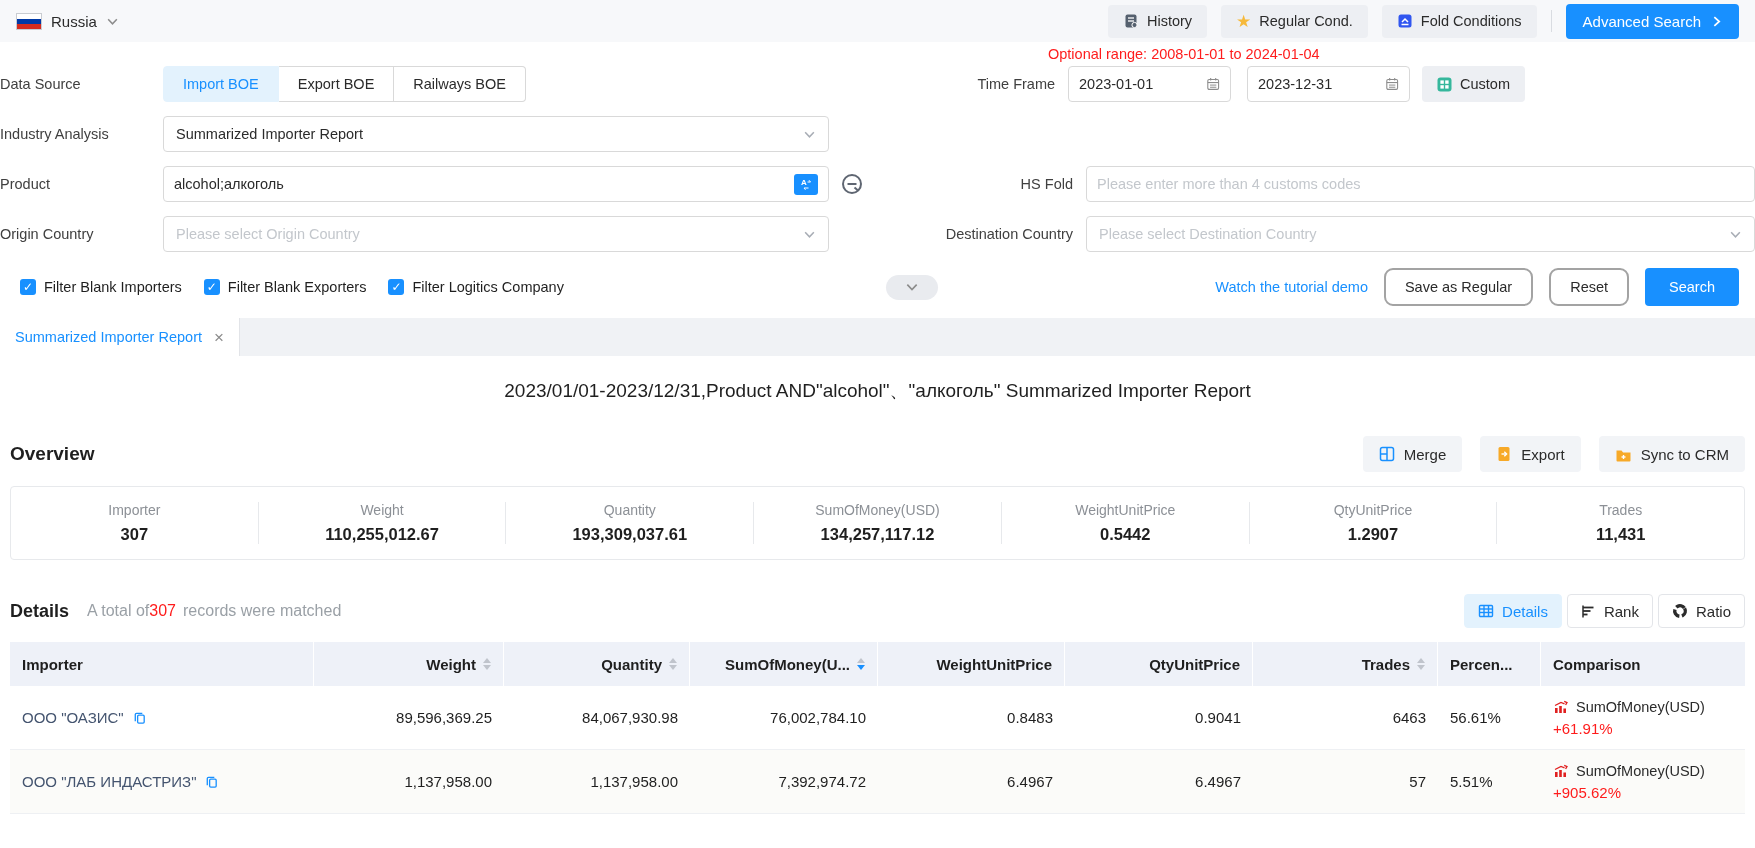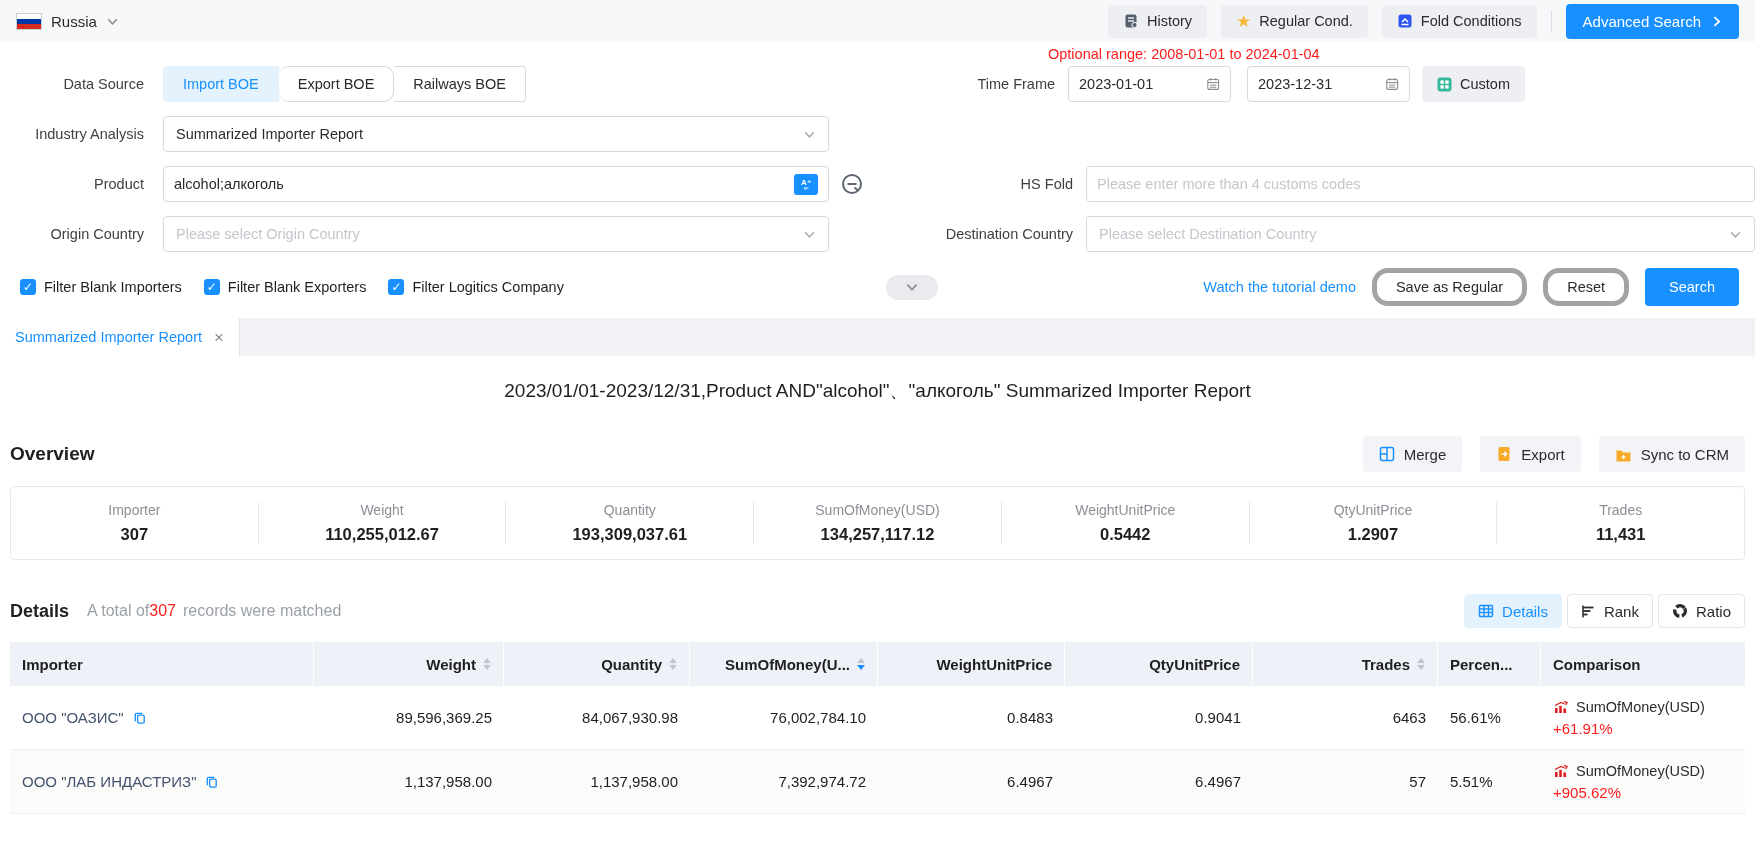--- a/index.html
+++ b/index.html
@@ -22,26 +22,26 @@
   .tb-divider { width:1px; height:22px; background:#d9dce1; }
   .adv-btn { height:35px; background:#1890ff; color:#fff; border:none; border-radius:4px;
     display:flex; align-items:center; gap:10px; padding:0 17px; font-size:15px; cursor:pointer;
     font-family:inherit; }
 
   
   .form { position:relative; background:#fff; padding-top:8px; }
   .optional-range { position:absolute; left:1048px; top:4px; color:#fe1c1c; font-size:14.5px; }
   .frow { display:flex; align-items:center; }
   .r1 { margin-top:16px; } .r2,.r3,.r4 { margin-top:14px; } .r5 { margin-top:16px; margin-bottom:12px; }
-  .lbl { width:163px; text-align:right; padding-right:19px; font-size:14.5px; color:#404040; flex:none; }
+  .lbl { width:163px; text-align:left; padding-right:19px; font-size:14.5px; color:#404040; flex:none; }
   .rlbl { text-align:right; padding-right:13px; font-size:14.5px; color:#404040; flex:none; }
   .seg { display:flex; }
   .seg-btn { height:36px; padding:0 19px; background:#fff; border:1px solid #d9d9d9;
     font-size:14.5px; color:#2b2b2b; cursor:pointer; display:flex; align-items:center; font-family:inherit; }
-  .seg-btn + .seg-btn { border-left:none;border-radius:10px; }
+  .seg-btn + .seg-btn { border-left:none; }
   .seg-btn:first-child { border-radius:4px 0 0 4px; }
   .seg-btn:last-child { border-radius:0 4px 4px 0; }
   .seg-btn.active { background:#e3f2fd; border-color:#e3f2fd; color:#1890ff; }
   .rgroup { margin-left:auto; display:flex; align-items:center; }
   .date-box { width:163px; height:36px; border:1px solid #d9d9d9; border-radius:4px;
     display:flex; align-items:center; padding:0 10px; background:#fff; cursor:pointer; }
   .date-box input { border:none; outline:none; width:100%; font-size:14.5px; color:#2b2b2b;
     font-family:inherit; background:transparent; }
   .select-box { height:36px; border:1px solid #d9d9d9; border-radius:4px; background:#fff;
     display:flex; align-items:center; padding:0 12px; cursor:pointer; }
@@ -57,21 +57,21 @@
     display:flex; align-items:center; justify-content:center; cursor:pointer; }
   .match-icon { margin-left:11px; cursor:pointer; display:flex; }
   .cb-item { display:flex; align-items:center; gap:8px; margin-right:22px; cursor:pointer; }
   .cb-box { width:16px; height:16px; background:#1890ff; border-radius:3px; color:#fff;
     font-size:12px; line-height:16px; text-align:center; flex:none; }
   .cb-label { font-size:14.5px; color:#1f1f1f; }
   .fold-pill { width:52px; height:25px; background:#e9ebef; border-radius:13px; border:none;
     margin-left:300px; display:flex; align-items:center; justify-content:center; cursor:pointer; }
   .r5-right { margin-left:auto; display:flex; align-items:center; gap:16px; padding-right:16px; }
   .tutorial-link { color:#1890ff; font-size:14.5px; cursor:pointer; text-decoration:none; }
-  .ghost-btn { height:38px; background:#fff; border:5px solid #a3a3a3; border-radius:16px;
+  .ghost-btn { height:38px; background:#fff; border:2px solid #a3a3a3; border-radius:9px;
     padding:0 19px; font-size:14.5px; color:#2b2b2b; cursor:pointer; font-family:inherit; }
   .search-btn { height:38px; background:#1890ff; border:none; border-radius:4px;
     padding:0 24px; font-size:14.5px; color:#fff; cursor:pointer; font-family:inherit; }
 
   
   .tabstrip { height:38px; background:#f0f2f5; display:flex; align-items:flex-end; }
   .rtab { width:240px; height:38px; background:#fff; display:flex; align-items:center;
     justify-content:center; gap:12px; border-right:1px solid #e2e4e8; cursor:pointer; }
   .rtab-label { color:#1890ff; font-size:14.5px; }
   .rtab-close { color:#8c8c8c; font-size:17px; line-height:1; cursor:pointer; }

